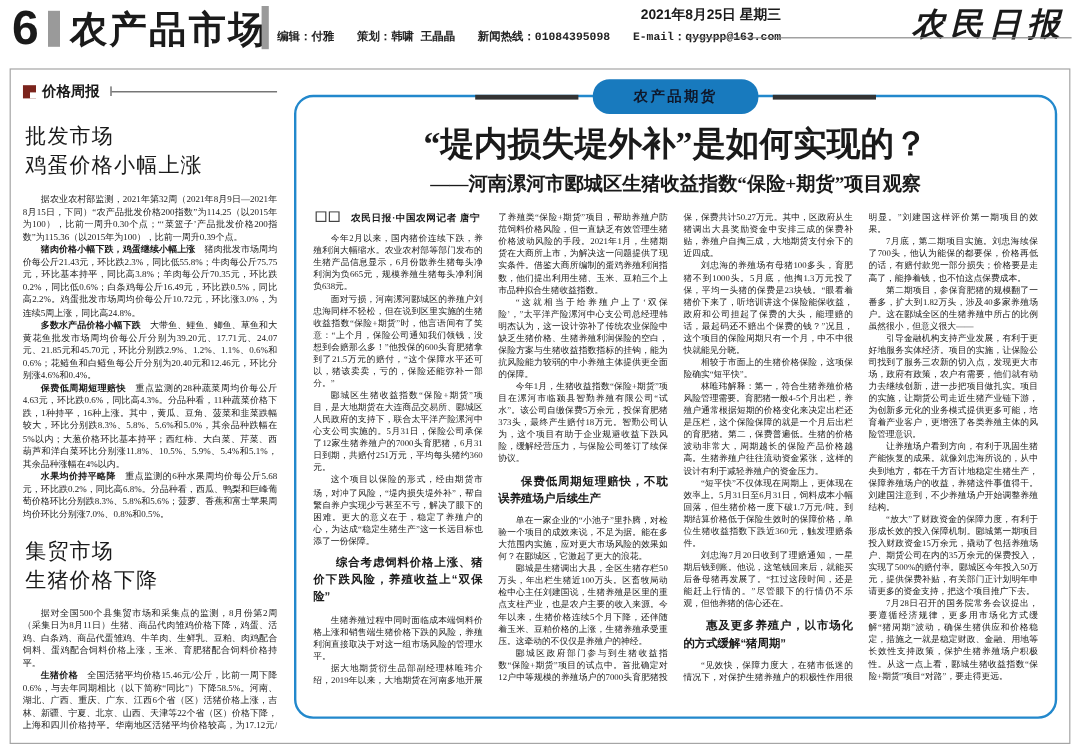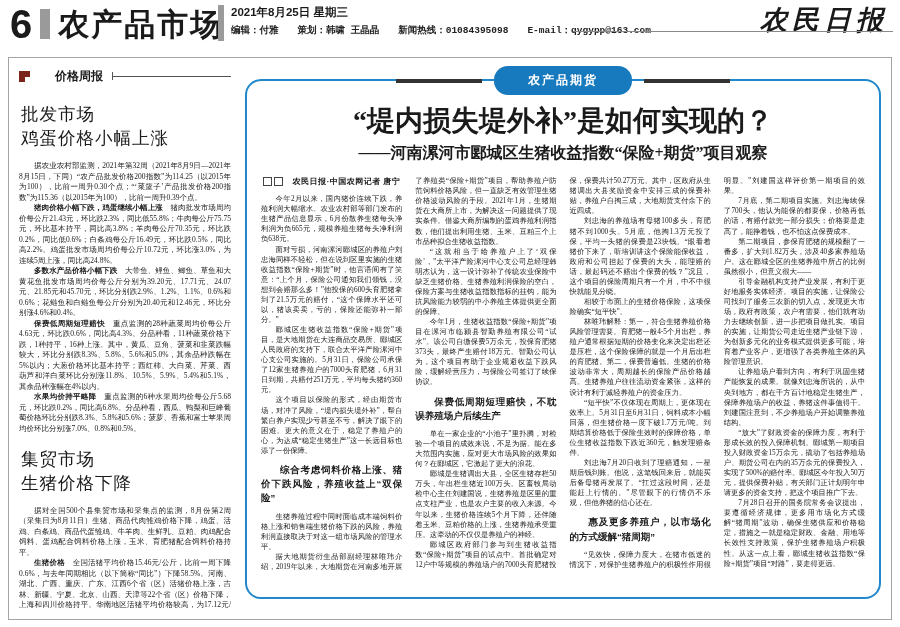--- a/index.html
+++ b/index.html
@@ -6,66 +6,66 @@
   body{width:900px;height:627px;overflow:hidden;position:relative;
        font-family:"Liberation Serif",serif;color:#1a1a1a;
        -webkit-font-smoothing:antialiased;}
 
   
   .masthead-bar{position:absolute;left:0;top:0;width:900px;height:57px;}
   .mh-left{position:absolute;left:10px;top:4px;display:flex;align-items:center;gap:8px;}
   .page-num{font-family:"Liberation Sans",sans-serif;font-weight:900;font-size:40px;line-height:1;}
   .mh-bar{width:10px;height:30px;background:#9a9a9a;}
   .section-name{font-family:"Liberation Sans",sans-serif;font-weight:900;font-size:31px;line-height:1;letter-spacing:2px;}
-  .mh-mid{position:absolute;left:218px;top:5px;display:flex;gap:7px;}
+  .mh-mid{position:absolute;left:218px;top:5px;display:flex;gap:7px;text-align:right;}
   .mh-vbar{width:6px;height:36px;background:#9a9a9a;}
   .mh-midtxt{display:flex;flex-direction:column;gap:4px;}
   .mh-date{font-family:"Liberation Sans",sans-serif;font-weight:bold;font-size:11.5px;}
   .mh-editors{font-family:Liberation Mono, monospace;font-weight:bold;font-size:9.5px;color:#222;}
   .mh-logo{position:absolute;right:12px;top:2px;font-family:"DejaVu Serif",serif;
            font-style:italic;font-weight:bold;font-size:27px;letter-spacing:5px;}
   .mh-rule{position:absolute;left:573px;top:31px;width:320px;height:1px;background:#8a8a8a;}
 
   
   .frame{position:absolute;left:8px;top:57px;width:884px;height:563px;
          border:1px solid #a5a5a5;box-sizing:border-box;
          display:flex;padding:8px 10px;gap:14px;}
 
   
   .sidebar{width:212px;flex:none;overflow:hidden;}
   .pw-head{display:flex;align-items:center;gap:5px;height:16px;margin-top:2px;}
   .pw-icon{width:11px;height:11px;background:#7b241c;position:relative;flex:none;}
   .pw-icon::after{content:"";position:absolute;right:0;bottom:0;width:5px;height:5px;background:#fff;}
-  .pw-label{font-family:"Liberation Sans",sans-serif;font-weight:bold;font-size:12px;margin-left:20px;}
+  .pw-label{font-family:"Liberation Sans",sans-serif;font-weight:bold;font-size:12px;}
   .pw-rule{flex:1;display:flex;align-items:center;margin-left:4px;}
   .pw-tick{width:1px;height:8px;background:#555;}
   .pw-hline{flex:1;height:1px;background:#555;}
   .side-sec-title{font-size:17.5px;line-height:1.35;letter-spacing:1px;margin:14px 0 10px 2px;font-weight:normal;}
   .side-sec:first-of-type .side-sec-title{margin-top:20px;font-family:Liberation Mono, monospace;}
   .side-p{font-size:7.5px;line-height:1.4;text-align:justify;text-indent:2em;margin:0;}
   .side-p strong{font-family:"Liberation Sans",sans-serif;font-size:7.5px;}
 
   
   .article-wrap{flex:1;position:relative;padding-top:13px;}
   .badge-row{position:absolute;top:0;left:0;right:0;display:flex;justify-content:center;
              align-items:center;gap:12px;z-index:2;}
   .badge-line{width:86px;height:4px;background:#333;}
-  .badge{background:#187abe;color:#ffffff;font-family:"Liberation Sans",sans-serif;font-weight:bold;
+  .badge{background:#187abe;color:#0f172a;font-family:"Liberation Sans",sans-serif;font-weight:bold;
          font-size:12px;padding:6px 34px;border-radius:14px;letter-spacing:2px;}
   .article-box{border:2.5px solid #2288cc;border-radius:16px;height:520px;box-sizing:border-box;
                padding:22px 14px 10px;background:#fff;overflow:hidden;}
   .article-title{font-size:28px;font-weight:900;text-align:center;margin:2px 0 6px;
                  letter-spacing:0px;line-height:1.15;}
   .article-subtitle{font-size:16px;font-weight:bold;text-align:center;margin:0 0 12px;}
   .article-body{column-count:4;column-gap:13px;height:418px;overflow:hidden;
                 font-size:7.3px;line-height:1.38;text-align:justify;}
   .article-body p{margin:0;text-indent:2em;}
   .article-body h3{font-family:"Liberation Sans",sans-serif;font-size:9.5px;line-height:1.5;
                    margin:7px 0 6px;text-indent:2em;font-weight:bold;}
-  .byline{display:flex;align-items:center;gap:6px;margin:0 2px 7px;}
+  .byline{display:flex;gap:6px;margin:0 2px 7px;}
   .byline-icon{display:inline-flex;gap:2px;}
   .byline-icon i{width:7px;height:7px;border:1.5px solid #444;display:inline-block;}
   .byline-text{flex:1;text-align:right;font-size:8px;font-weight:bold;letter-spacing:0.5px;}
 </style>
 </head>
 <body>
 
 <div class="masthead-bar">
   <div class="mh-left">
     <span class="page-num">6</span>

